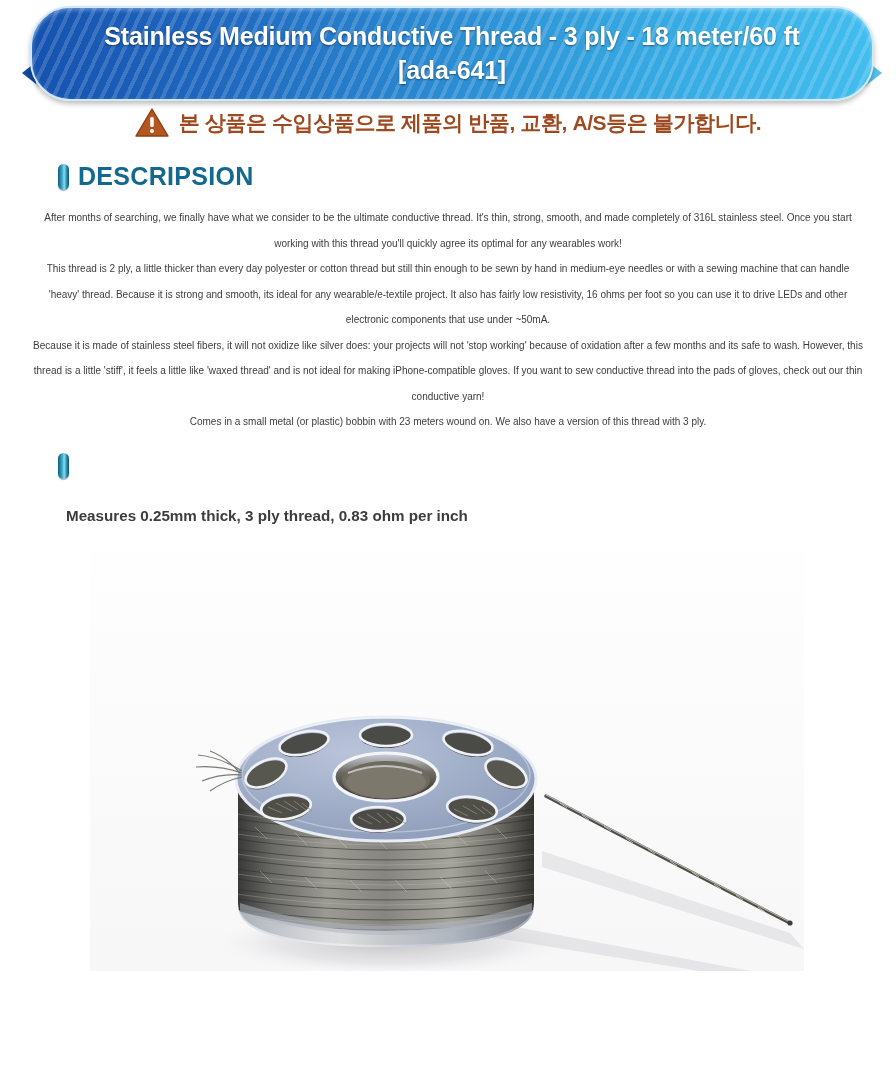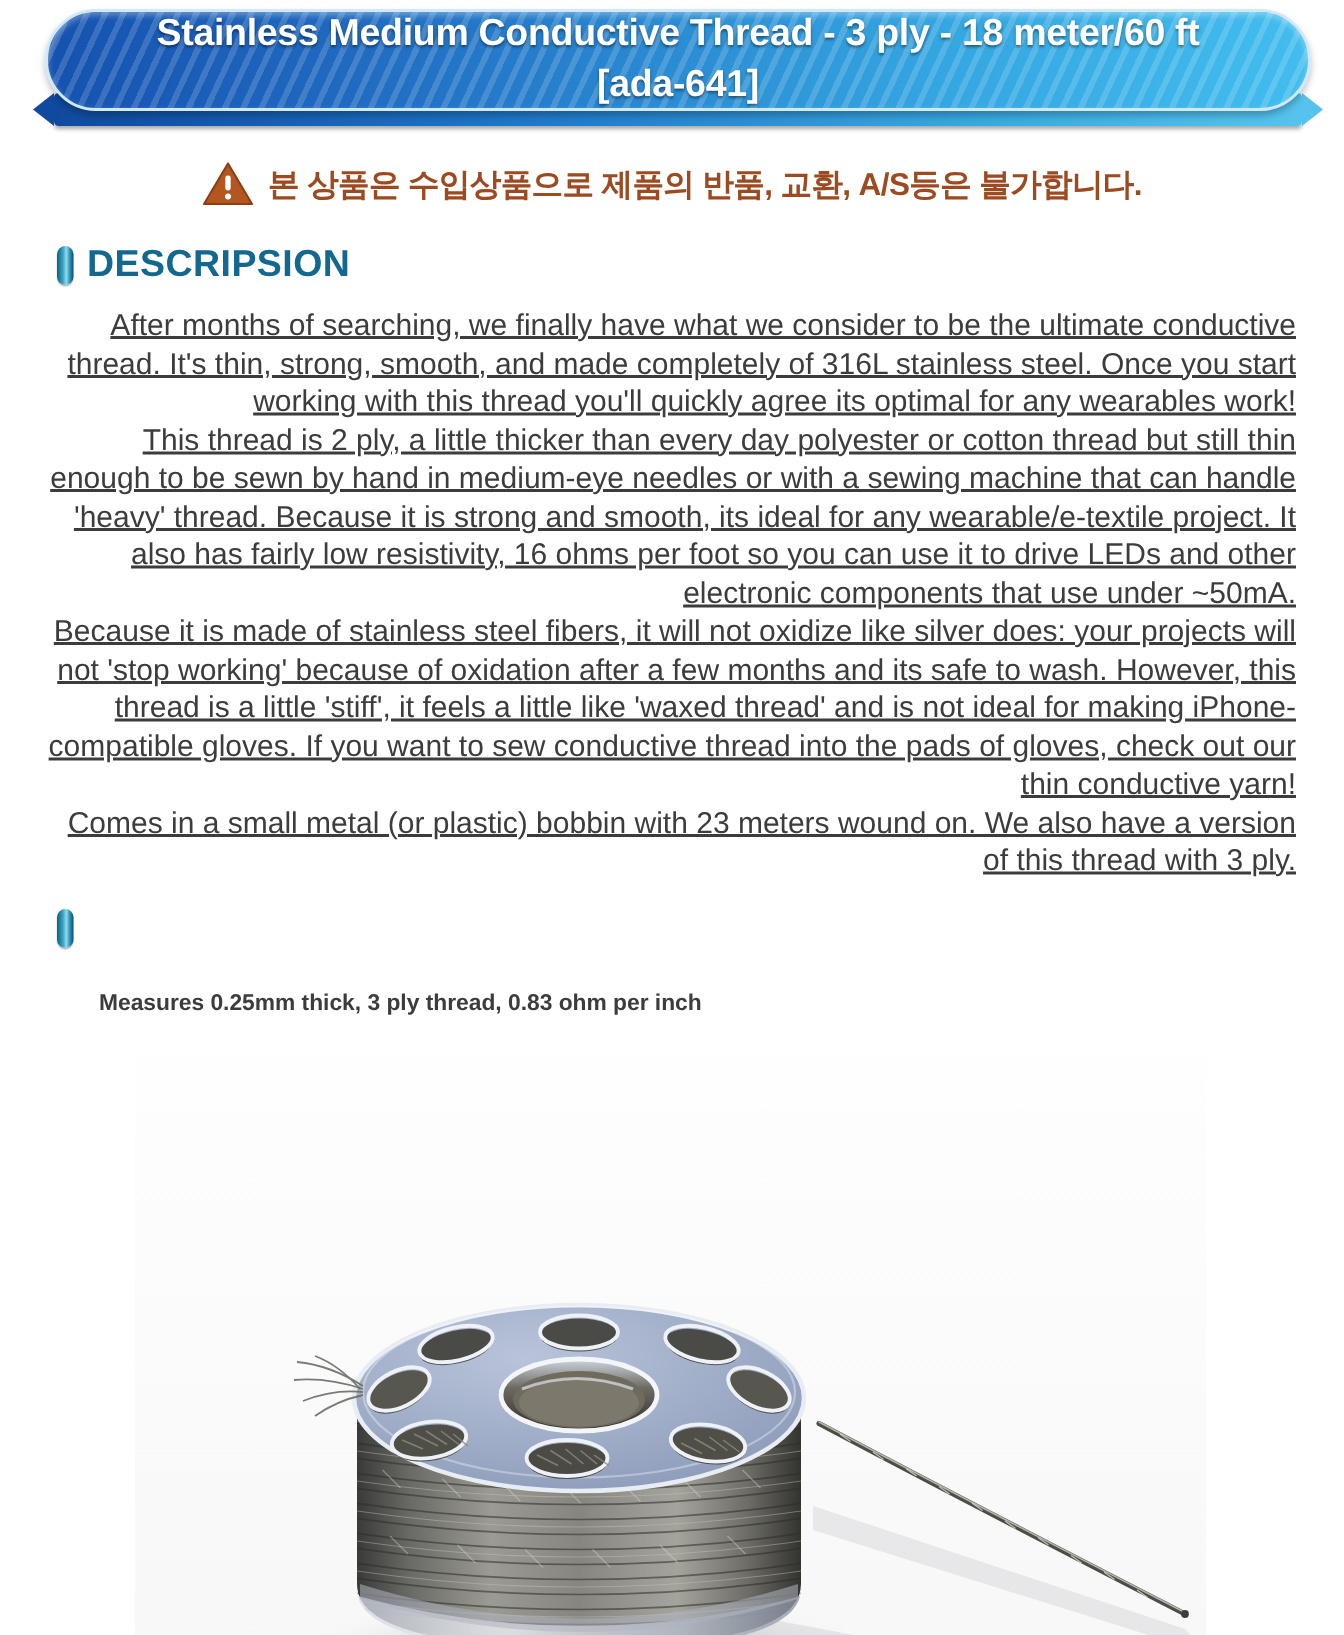--- a/index.html
+++ b/index.html
@@ -45,21 +45,21 @@
     left: -14px;
     border-right: 14px solid #0f4a9e;
   }
   .banner-tail:after {
     right: -14px;
     border-left: 14px solid #56c3ee;
   }
   .banner {
     position: absolute;
     left: 0; right: 0; top: 0;
-    height: 68px;
+    height: 95px;
     border-radius: 40px;
     background:
       repeating-linear-gradient(115deg,
         rgba(255,255,255,.16) 0px,
         rgba(255,255,255,.16) 4px,
         rgba(255,255,255,0) 4px,
         rgba(255,255,255,0) 11px),
       linear-gradient(90deg, #1552b0 0%, #1f68bf 22%, #2a8ad2 48%, #34a5e0 70%, #42bdee 100%);
     border: 2px solid #cfe9f8;
     box-sizing: border-box;
@@ -100,46 +100,45 @@
     font-size: 21px;
     font-weight: bold;
     letter-spacing: -.4px;
   }
 
   
   .section-head {
     display: flex;
     align-items: center;
     gap: 9px;
-    margin: 18px 0 0 38px;
+    margin: 18px 0 0 58px;
   }
   .pill-bullet {
     width: 11px;
     height: 26px;
     border-radius: 6px;
     flex: none;
     background: linear-gradient(90deg, #0e5f7d 0%, #3fa8c9 38%, #8fdcee 56%, #2d8fb4 78%, #0c4f6b 100%);
     box-shadow: 0 1px 1px rgba(0,0,0,.3);
   }
   .section-title {
     font-size: 25px;
     font-weight: bold;
     color: #12688f;
     letter-spacing: .3px;
     text-shadow: 0 1px 1px rgba(255,255,255,.9);
   }
 
   
   .body-copy {
     margin: 14px 32px 0 32px;
-    font-size: 20px;
+    font-size: 10px;
     line-height: 25.5px;
     color: #3c3c3c;
-    text-align: right;
-    text-decoration: underline;
+    text-align: center;
   }
   .body-copy p { margin: 0; }
 
   .tech-line {
     margin: 26px 0 0 66px;
     font-size: 15.2px;
     color: #3c3c3c;
     line-height: 22px;
     font-weight: bold;
   }

